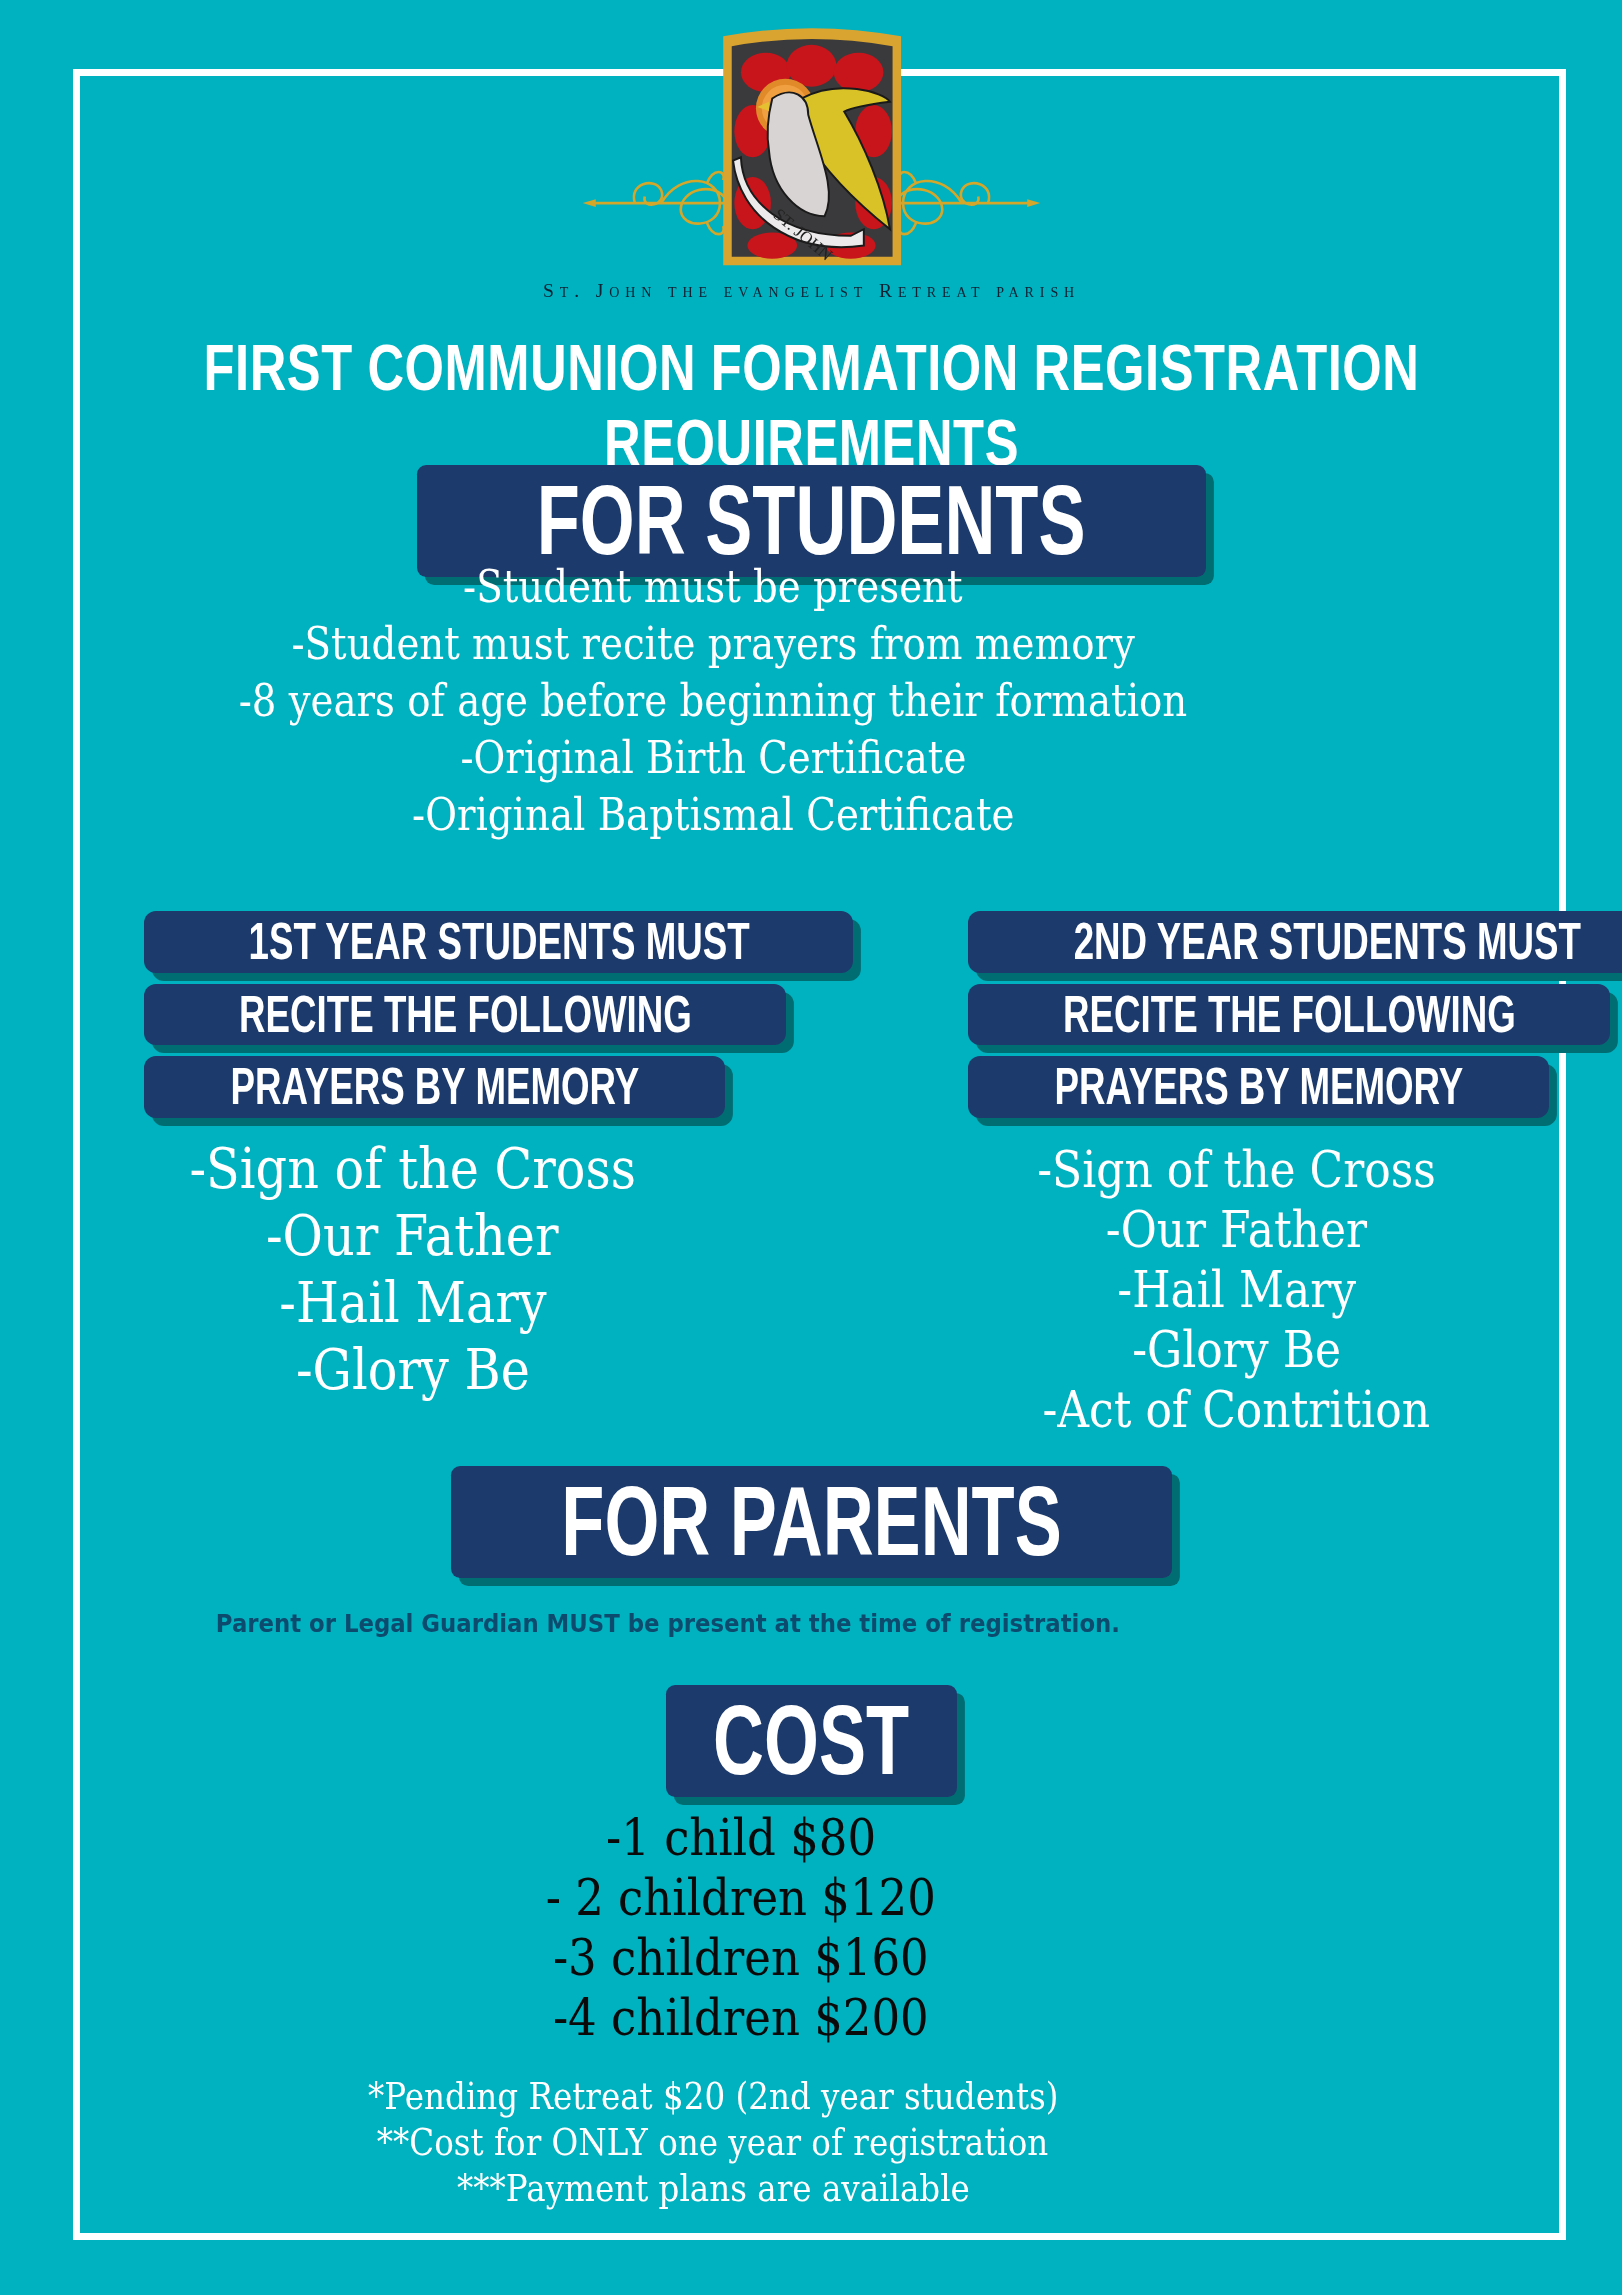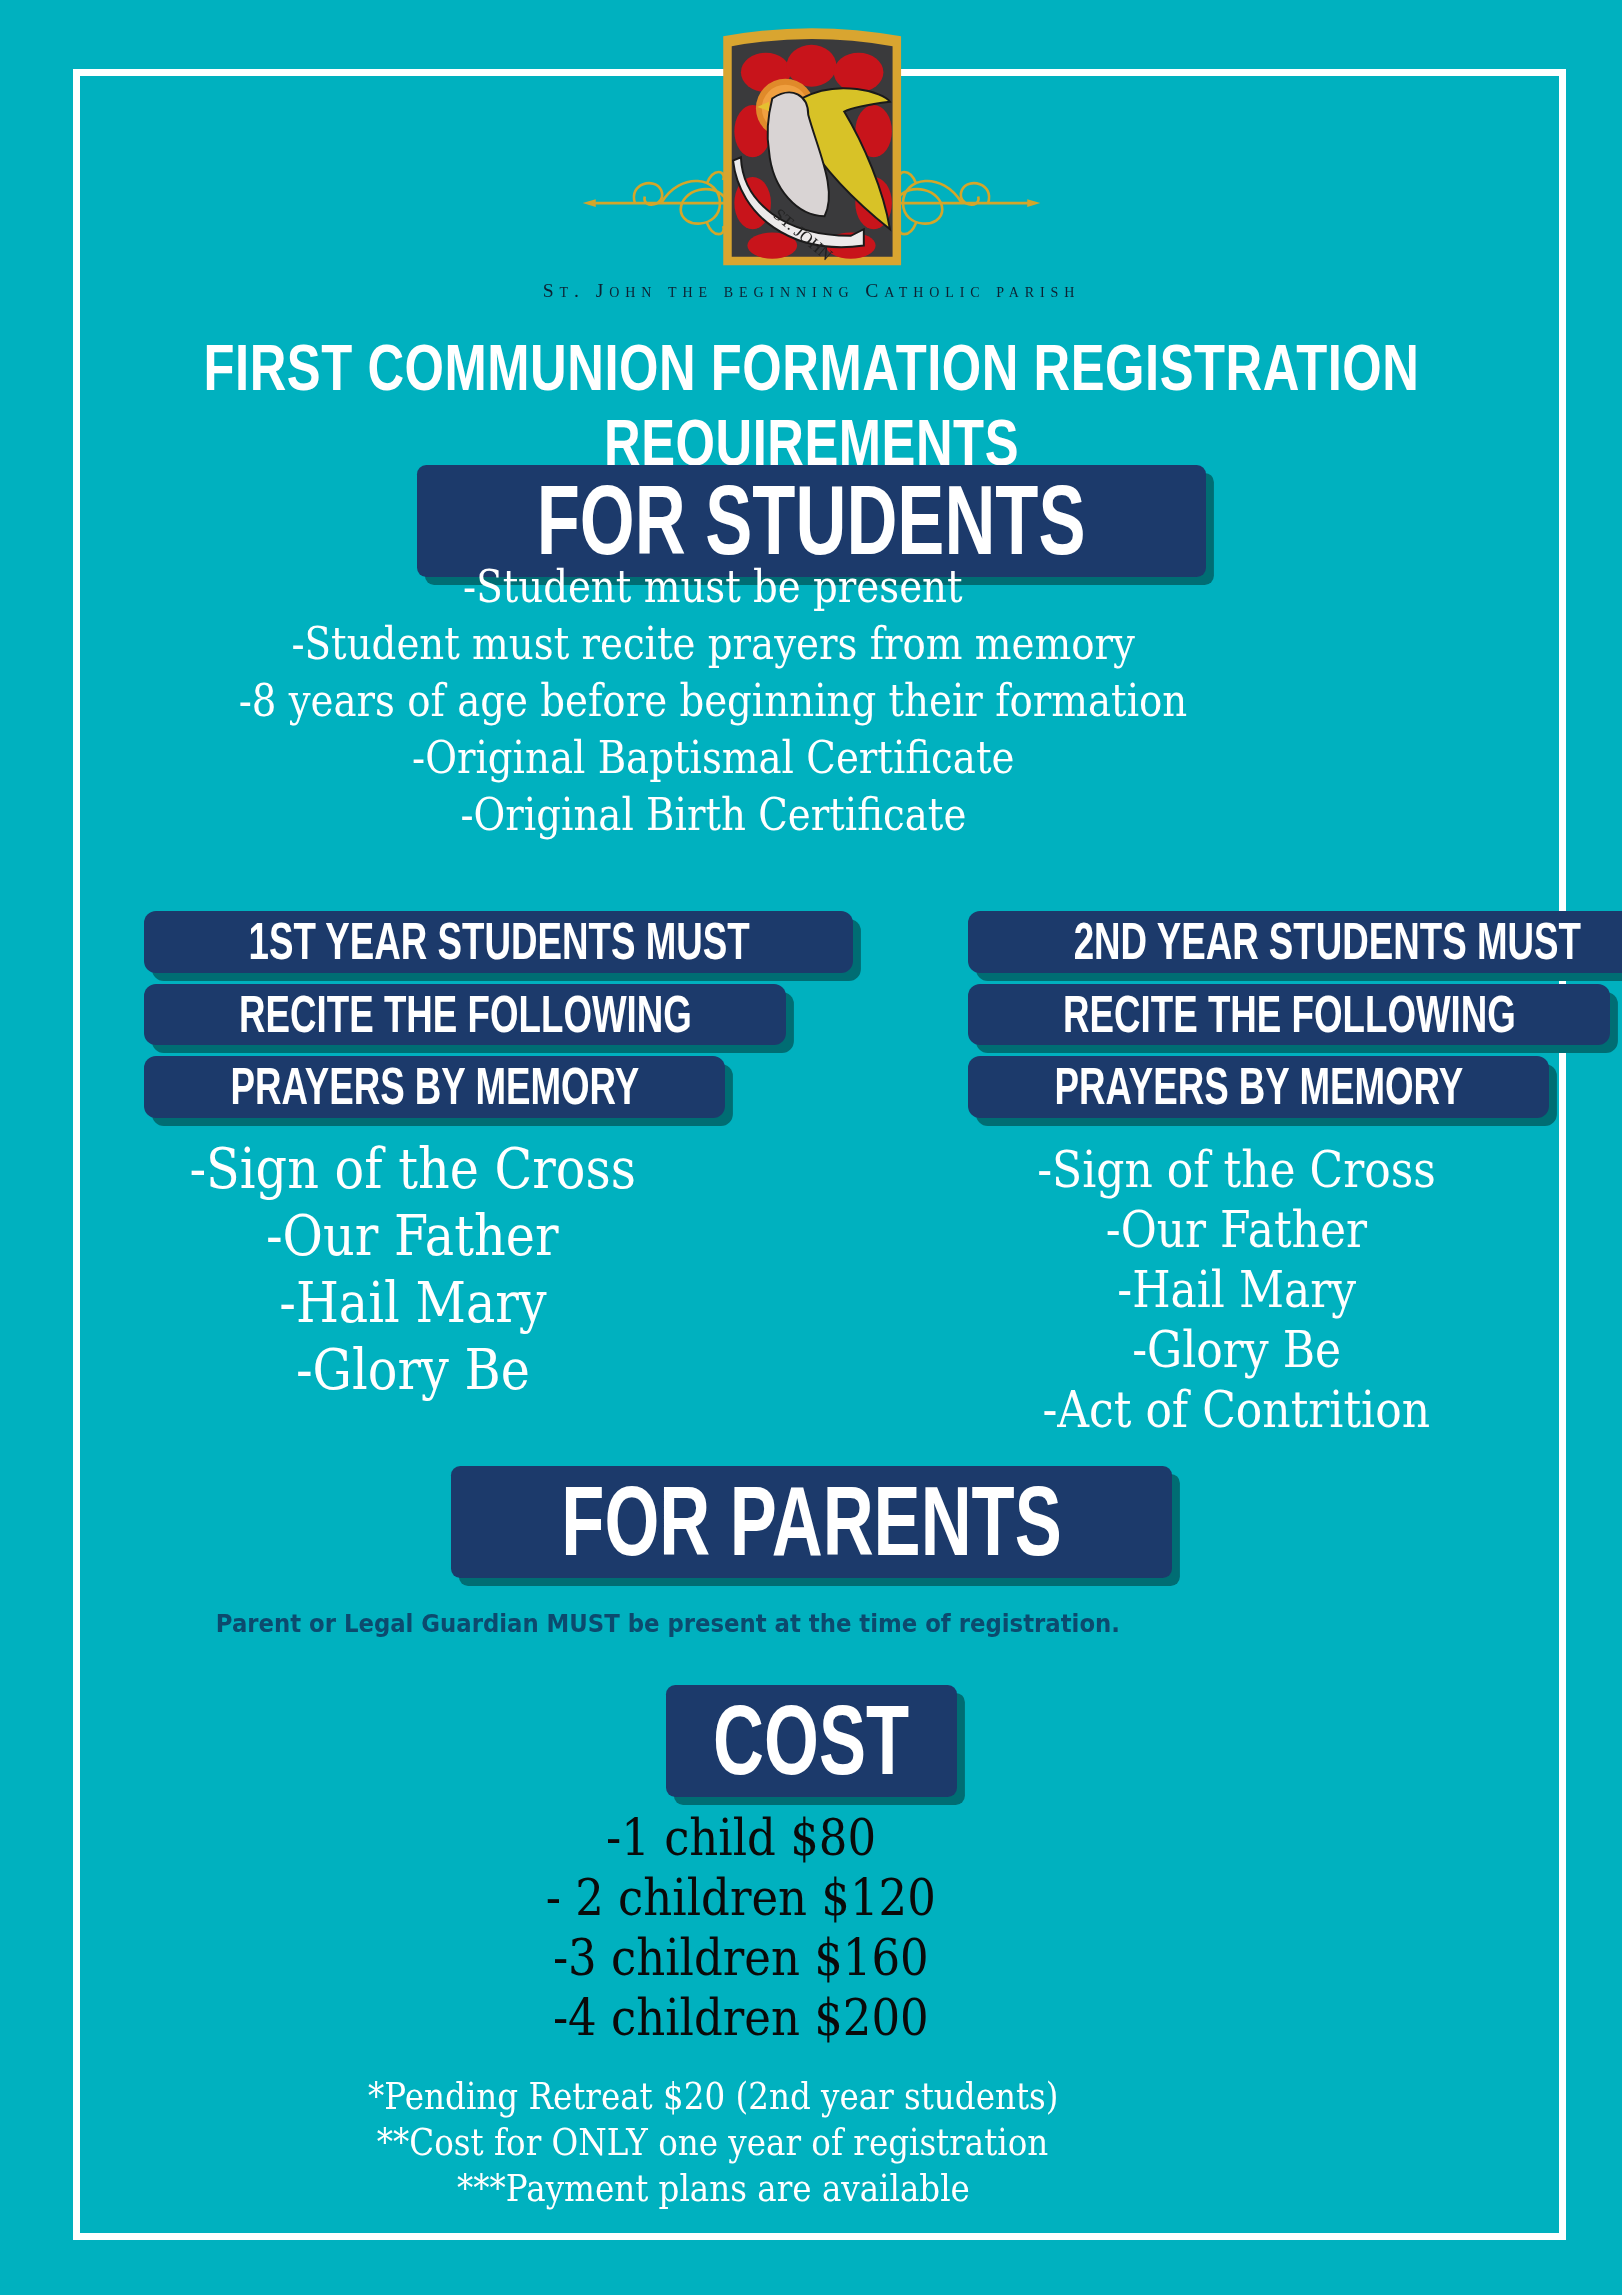--- a/index.html
+++ b/index.html
@@ -155,35 +155,35 @@
     <path d="M345 120 C400 90 470 110 480 125 C440 130 420 135 410 140 C440 190 470 260 480 320 C430 280 380 230 350 180 Z" fill="#d8c227" stroke="#1a1a1a" stroke-width="3"></path>
 
     <path d="M300 120 C330 100 355 115 355 145 C370 200 400 260 380 300 C340 300 300 260 295 200 C290 170 295 140 300 120 Z" fill="#d9d4d4" stroke="#1a1a1a" stroke-width="3"></path>
     <path d="M295 125 l-18 8 l18 6 z" fill="#e5c030"></path>
 
     <path d="M252 210 C255 280 320 330 420 330 L440 320 L440 345 C330 360 250 300 240 215 Z" fill="#eceaea" stroke="#1a1a1a" stroke-width="3"></path>
     <text x="300" y="300" font-family="Liberation Serif, serif" font-size="26" fill="#222" transform="rotate(40 300 300)">ST. JOHN</text>
   </svg>
 </div>
 
-<div class="parish-name">St. John the beginning Catholic parish</div>
+<div class="parish-name">St. John the evangelist Retreat parish</div>
 <div class="main-title">FIRST COMMUNION FORMATION REGISTRATION REQUIREMENTS</div>
 
 <div class="center-row students-label">
   <span class="label-box big-label">
     <span class="txt">FOR STUDENTS</span>
   </span>
 </div>
 
 <div class="serif-list students-list">
   <div class="line"><span>-Student must be present</span></div>
   <div class="line"><span>-Student must recite prayers from memory</span></div>
   <div class="line"><span>-8 years of age before beginning their formation</span></div>
+  <div class="line"><span>-Original Birth Certificate</span></div>
   <div class="line"><span>-Original Baptismal Certificate</span></div>
-  <div class="line"><span>-Original Birth Certificate</span></div>
 </div>
 
 <div class="col col-left sub-labels">
   <span class="label-box sub-label"><span class="txt">1ST YEAR STUDENTS MUST</span></span><br>
   <span class="label-box sub-label"><span class="txt">RECITE THE FOLLOWING</span></span><br>
   <span class="label-box sub-label"><span class="txt">PRAYERS BY MEMORY</span></span>
 </div>
 <div class="col col-left prayers prayers-left">
   <div class="line"><span>-Sign of the Cross</span></div>
   <div class="line"><span>-Our Father</span></div>

